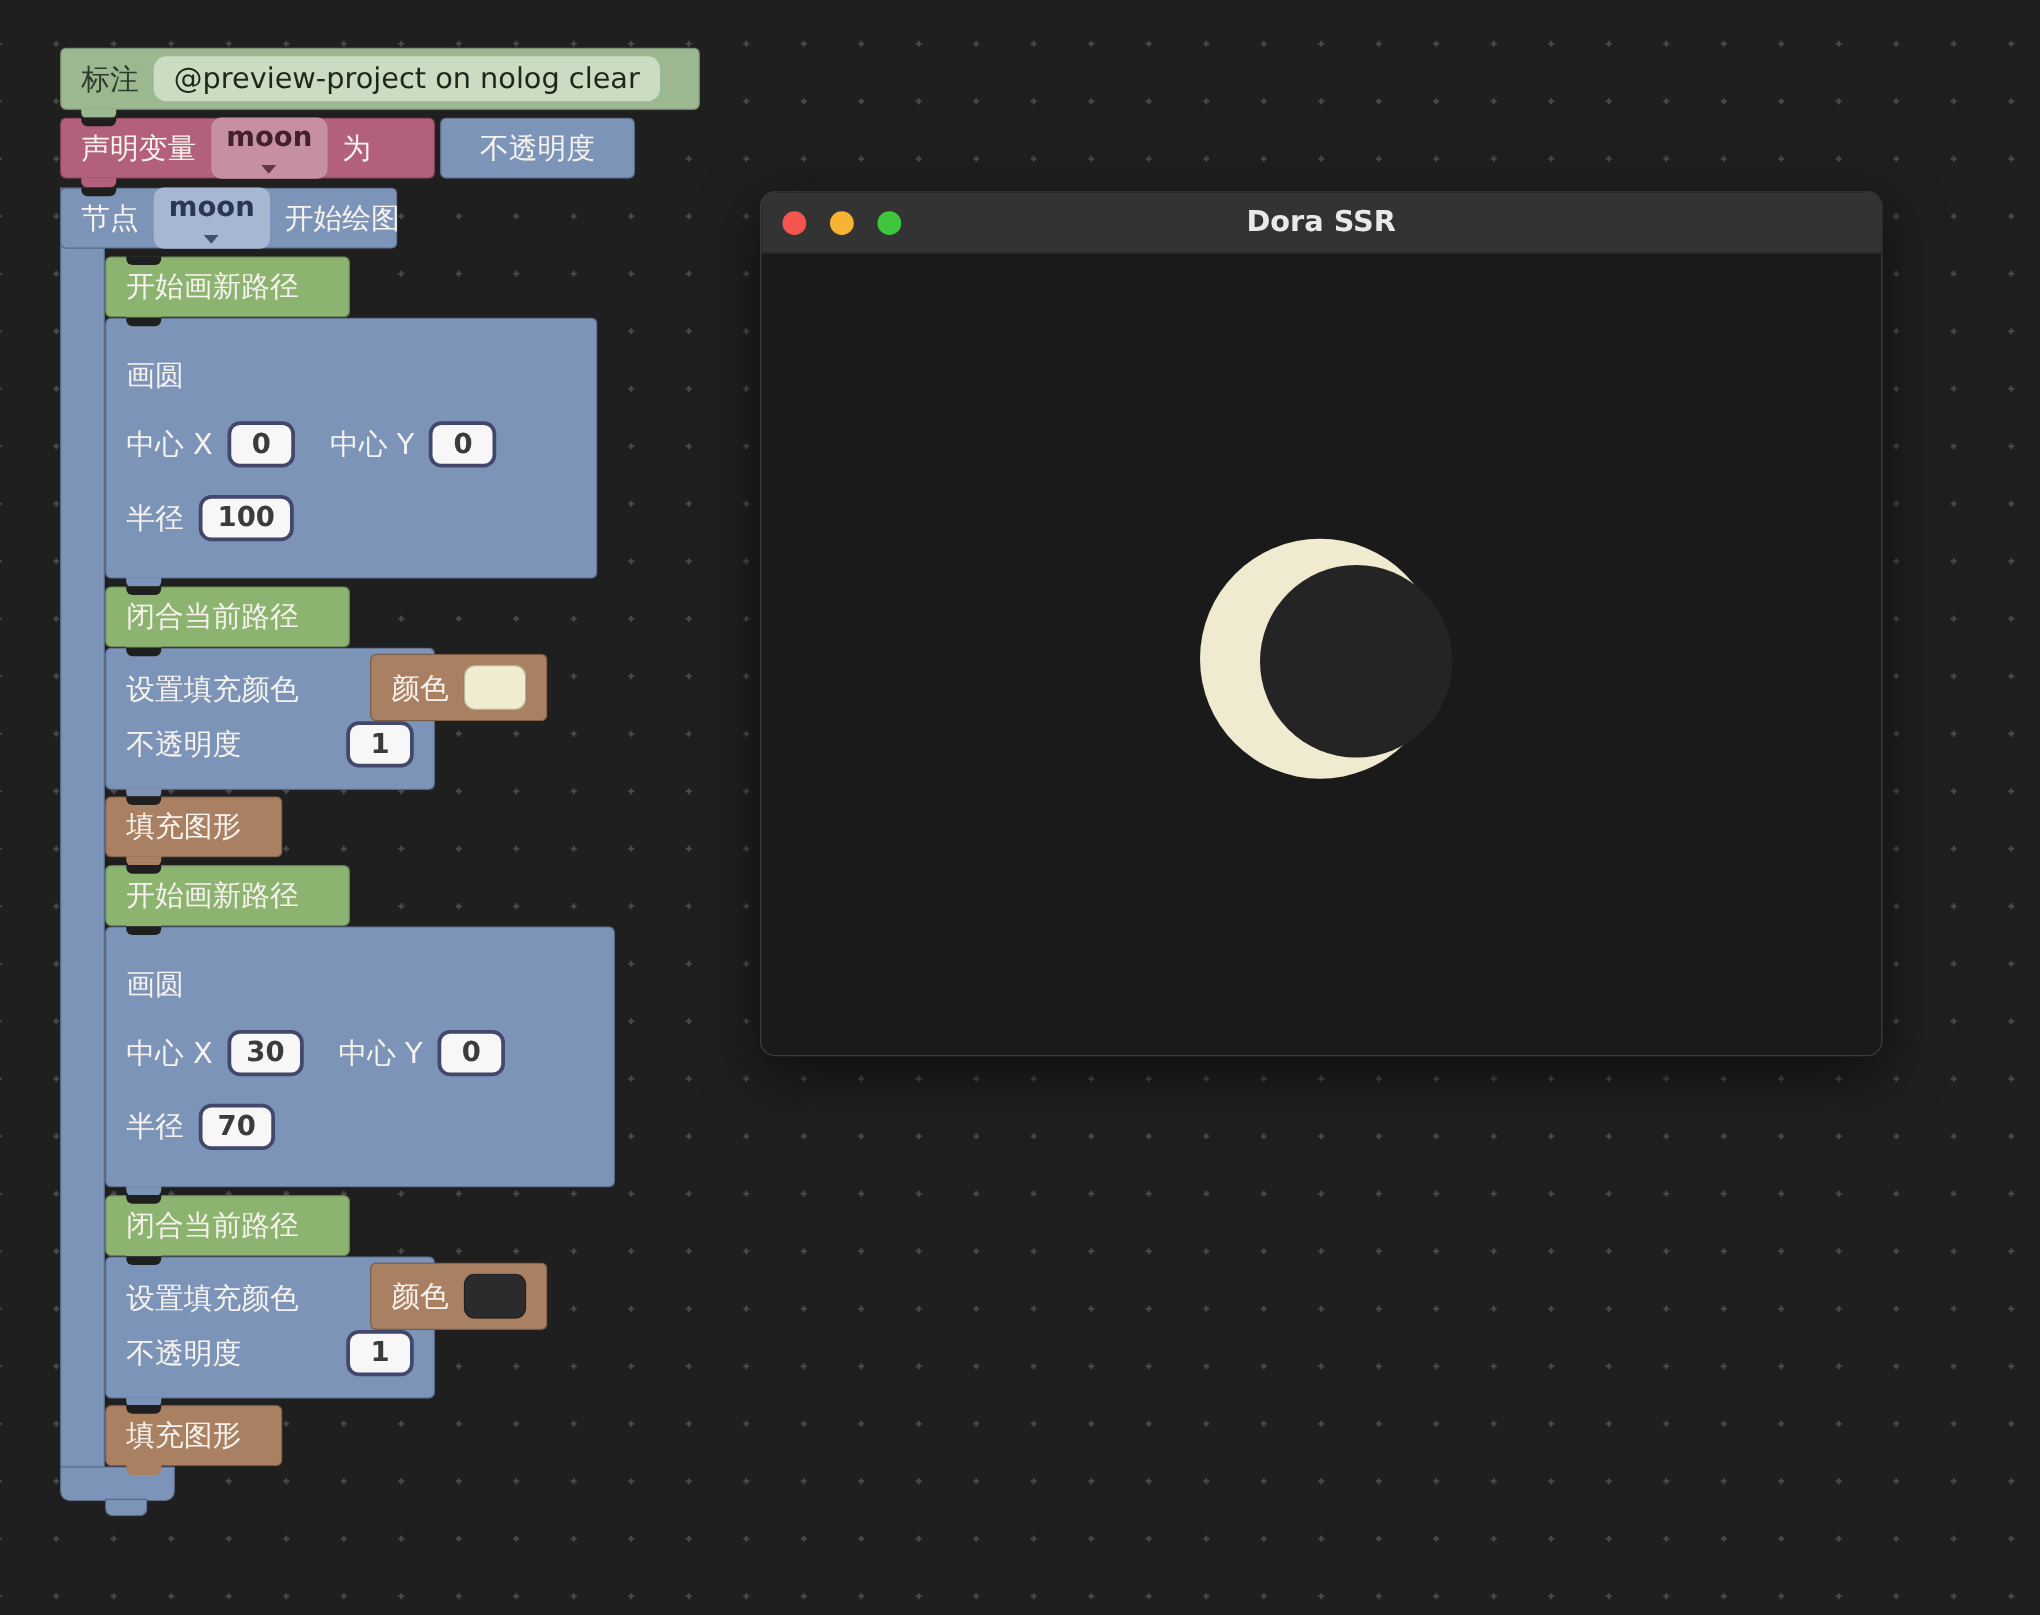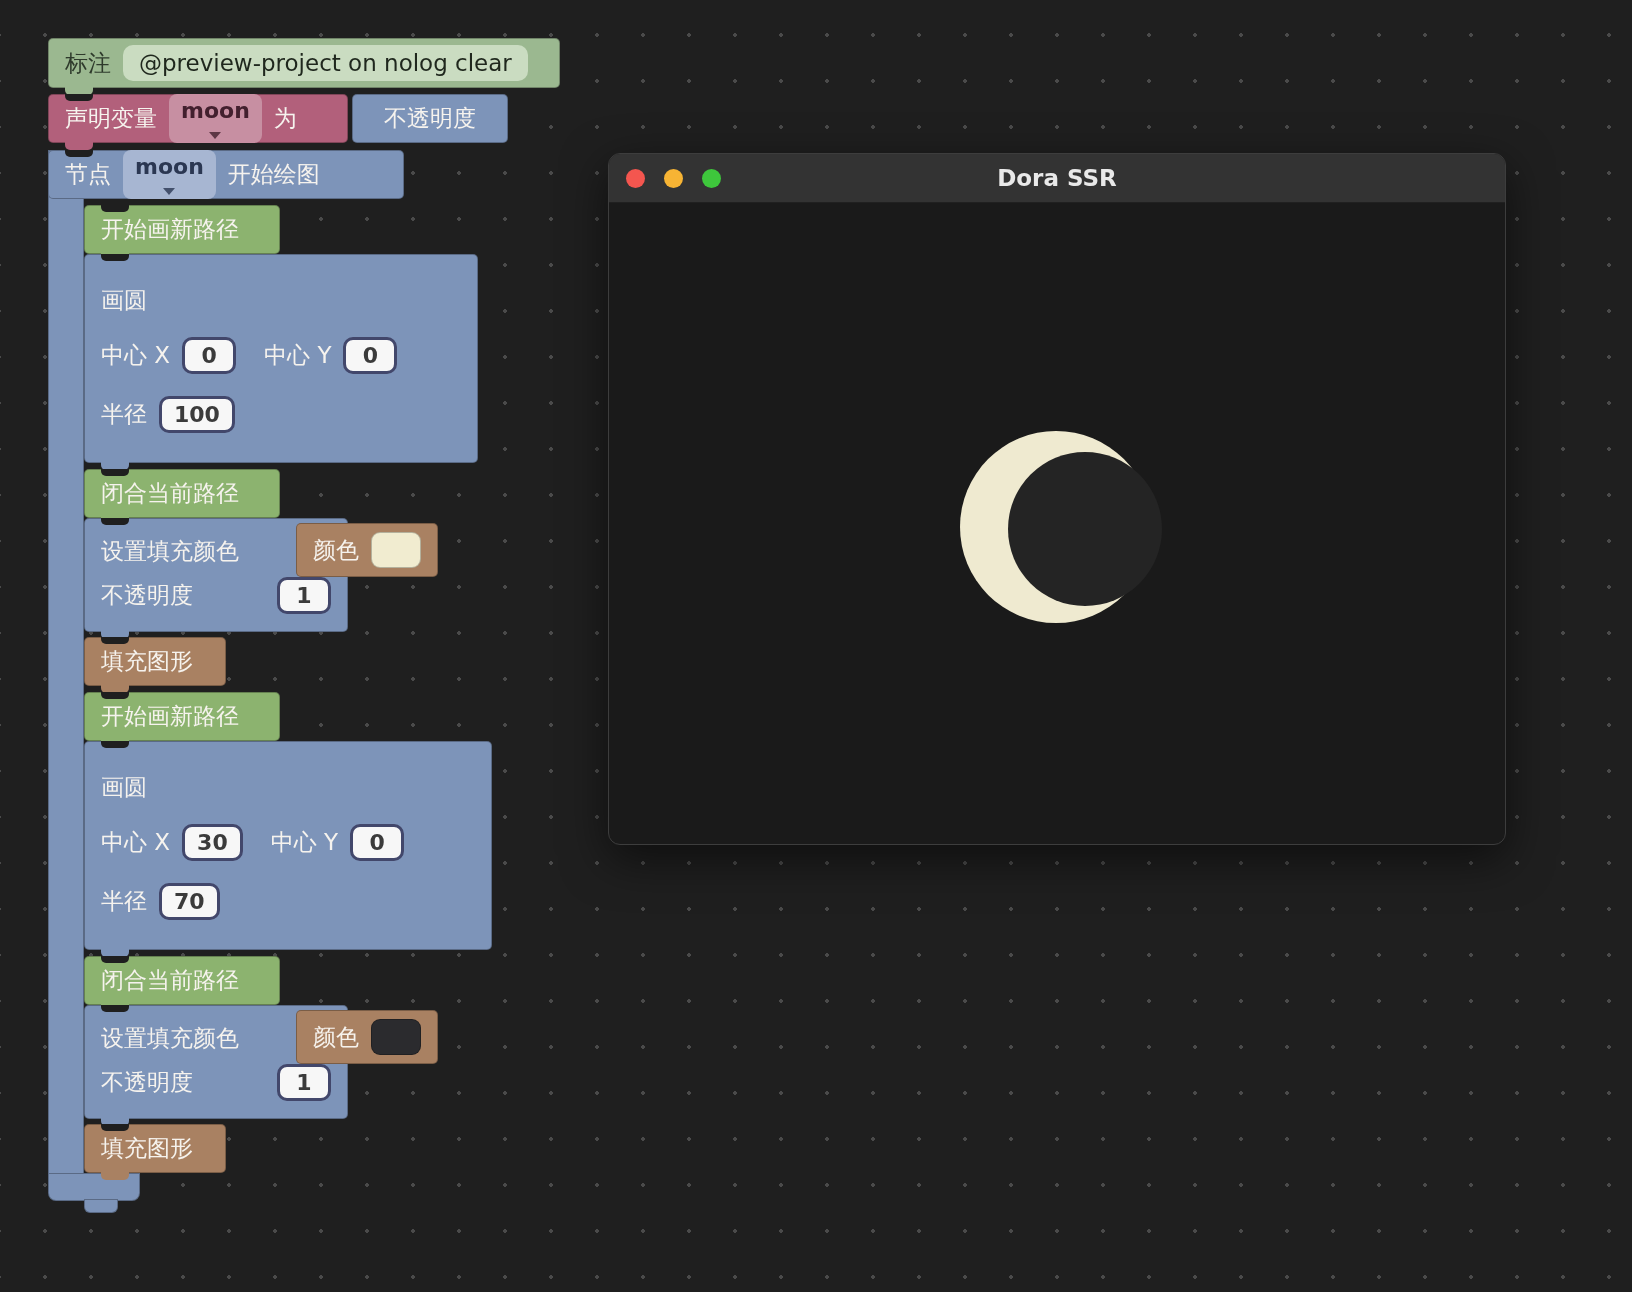--- a/index.html
+++ b/index.html
@@ -84,21 +84,21 @@
       <span>moon</span>
       <span class="arr"></span>
     </span>
     <span class="lbl">为</span>
   </div>
 
   <div class="blk b-blue" style="left:352px;top:94px;width:156px;height:49px;justify-content:center">
     <span class="lbl">不透明度</span>
   </div>
 
-  <div class="blk b-blue notch" style="left:48px;top:150px;width:356px;height:49px">
+  <div class="blk b-blue notch" style="left:48px;top:150px;width:270px;height:49px">
     <span class="lbl">节点</span>
     <span class="dd dd-blue">
       <span>moon</span>
       <span class="arr"></span>
     </span>
     <span class="lbl">开始绘图</span>
   </div>
 
   <div class="spine" style="left:48px;top:150px;width:36px;height:1027px"></div>
   <div class="spine" style="left:48px;top:1173px;width:92px;height:28px;border-radius:0 0 8px 8px"></div>

